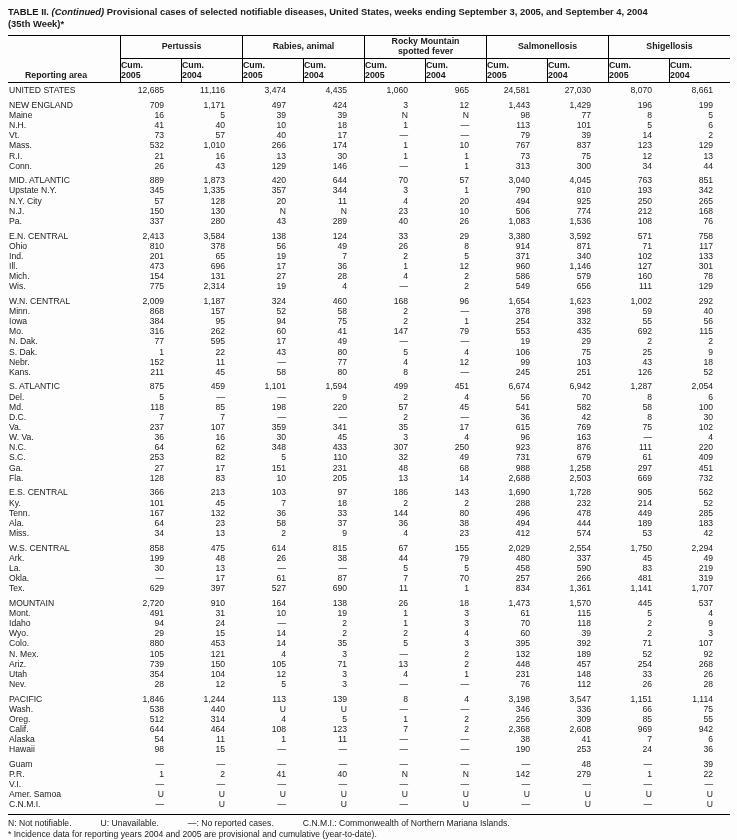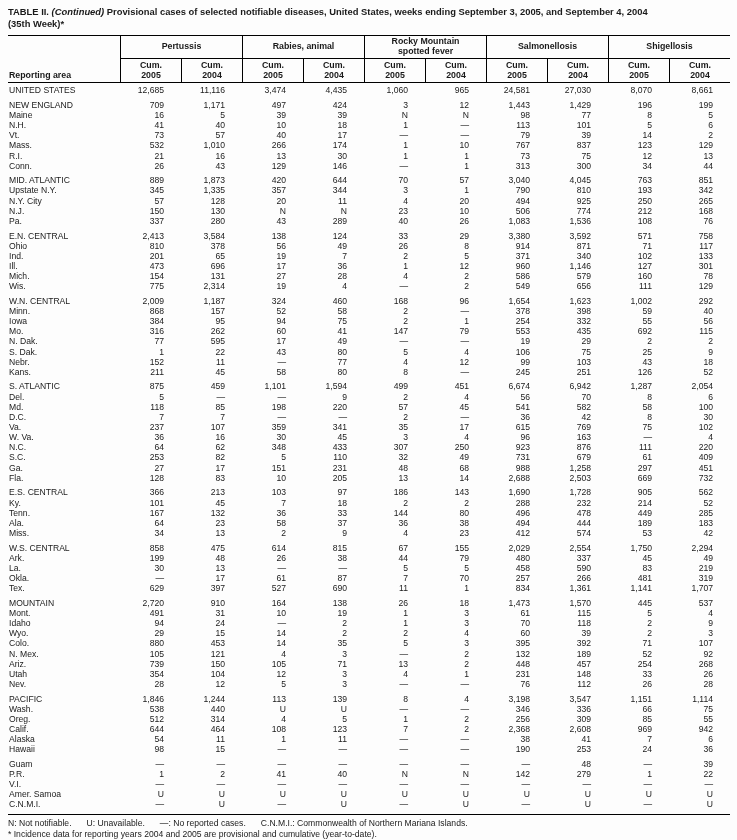--- a/index.html
+++ b/index.html
@@ -11,44 +11,44 @@
   }
   .page { padding:6px 7px 0 8px; }
   .title { font-size:9.4px; font-weight:bold; line-height:11.5px; margin-bottom:6px; width:724px; }
   .title i { }
   .tablewrap { width:722px; }
   .grid { display:grid; grid-template-columns:112px repeat(10, 1fr); }
   .thead { border-top:1.5px solid #000; border-bottom:1.5px solid #000; }
   .corner {
     grid-row:1 / span 2; grid-column:1;
     display:flex; align-items:flex-end;
-    font-weight:bold; font-size:8.8px; padding:0 0 2px 1px;
+    font-weight:bold; font-size:8.8px; padding:0 0 2px 1px;margin-left:16px;
   }
   .group {
     grid-column:span 2;
     border-left:1px solid #000; border-bottom:1px solid #000;
     display:flex; flex-direction:column; justify-content:center; align-items:center;
     font-weight:bold; font-size:8.8px; line-height:9.3px;
     min-height:19px; padding:1px 0 2px;
   }
   .sub {
     border-left:1px solid #000;
-    text-align:center; font-weight:bold; font-size:8.8px; line-height:9.6px;
+    text-align:left; font-weight:bold; font-size:8.8px; line-height:9.6px;
     padding:2px 0 2px; min-height:21px; box-sizing:border-box;
   }
   .tbody { margin-top:1px; }
   .section { margin-top:4.5px; }
   .section:first-child { margin-top:2px; }
   .tr { height:10.15px; }
   .td { font-size:8.6px; line-height:10.15px; white-space:nowrap; overflow:visible; }
   .area { padding-left:1px; }
   .num { text-align:right; padding-right:17px; }
   .bottomrule { border-top:1.5px solid #000; margin-top:4px; height:0; }
   .footnotes { margin-top:3px; font-size:8.6px; line-height:11px; }
-  .legend { display:flex; gap:15px; }
+  .legend { display:flex; gap:29px; }
   .legend span { white-space:nowrap; }
 </style>
 </head>
 <body>
 
 <div class="page">
 
   <div class="title">
     <span>TABLE II.</span>
     <i>(Continued)</i>

